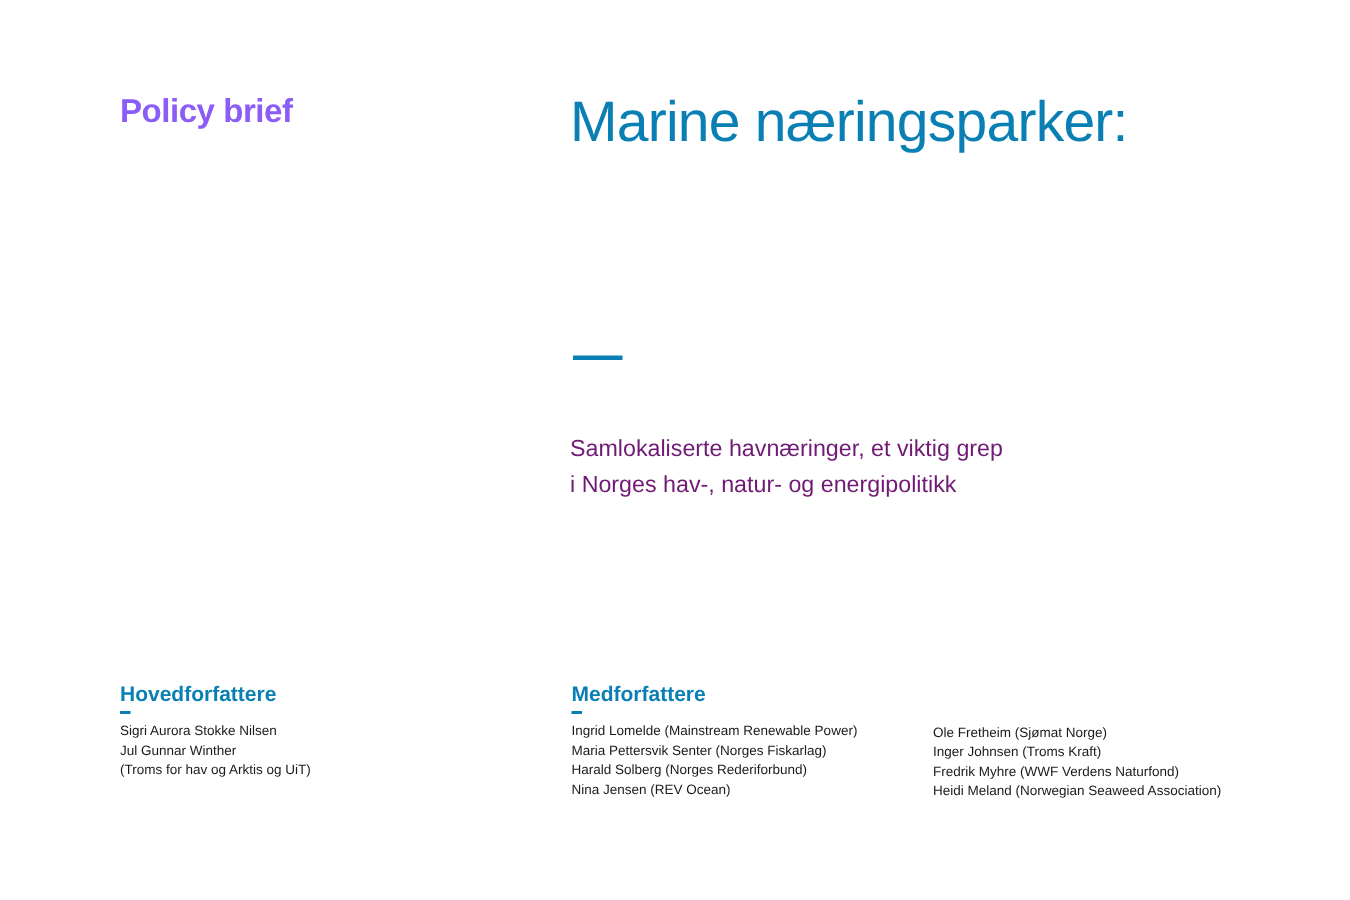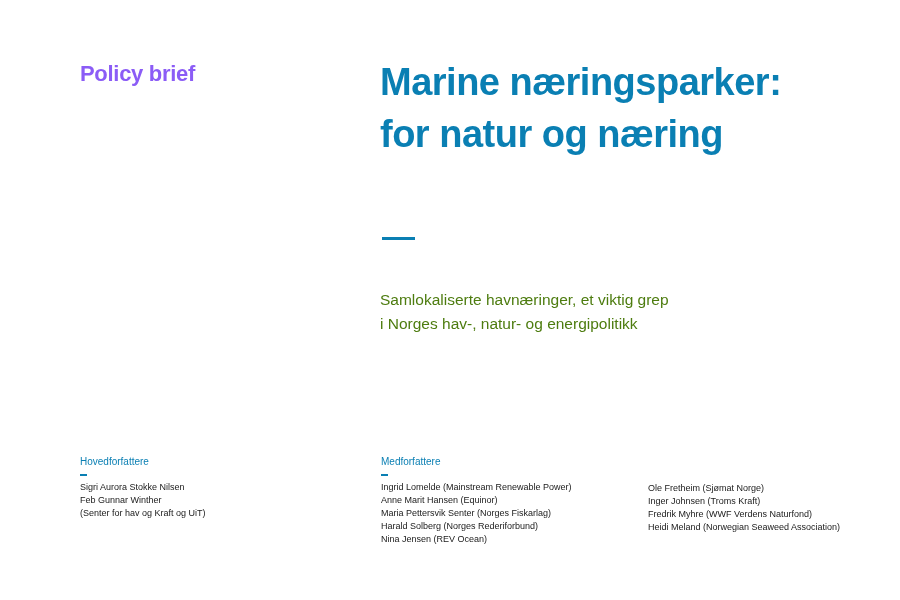--- a/index.html
+++ b/index.html
@@ -6,70 +6,68 @@
   body {
     width: 900px; height: 600px; background: #ffffff; position: relative; overflow: hidden;
     font-family: "Liberation Sans", sans-serif; color: #1a1a1a;
   }
   .label {
     position: absolute; left: 80px; top: 61px;
     font-size: 22px; font-weight: bold; color: #8b5cf6; letter-spacing: -0.3px;
   }
   .title {
     position: absolute; left: 380px; top: 56px; margin: 0;
-    font-size: 38px; font-weight: bold; color: #0a7fb3; line-height: 52px;
+    font-size: 38px; font-weight: normal; color: #0a7fb3; line-height: 52px;
     letter-spacing: -0.5px;
   }
   .title div { white-space: nowrap; }
   .title-rule {
     position: absolute; left: 382px; top: 237px; width: 33px; height: 3px; background: #0a7fb3;
   }
   .subtitle {
     position: absolute; left: 380px; top: 288px;
-    font-size: 15.5px; line-height: 24px; color: #4d7c0f;
+    font-size: 15.5px; line-height: 24px; color: #701a75;
   }
   .col { position: absolute; top: 456px; font-size: 9px; line-height: 13px; color: #1a1a1a; }
-  .col h3 { margin: 0; font-size: 10px; font-weight: normal; color: #0a7fb3; line-height: 12px; }
+  .col h3 { margin: 0; font-size: 14px; font-weight: bold; color: #0a7fb3; line-height: 12px; }
   .col .dash { width: 7px; height: 1.5px; background: #0a7fb3; margin: 6px 0 5px 0; }
   .col .line { white-space: nowrap; }
   .col-main { left: 80px; }
   .col-co { left: 381px; }
-  .col-co2 { position: absolute; left: 622px; top: 482px; font-size: 9px; line-height: 13px; color: #1a1a1a; margin-left: 26px; }
+  .col-co2 { position: absolute; left: 622px; top: 482px; font-size: 9px; line-height: 13px; color: #1a1a1a; }
   .col-co2 .line { white-space: nowrap; }
 </style>
 </head>
 <body>
 
 <div class="label">Policy brief</div>
 
 <h1 class="title">
   <div>Marine næringsparker:</div>
-  <div>for natur og næring</div>
 </h1>
 
 <div class="title-rule"></div>
 
 <div class="subtitle">
   <div>Samlokaliserte havnæringer, et viktig grep</div>
   <div>i Norges hav-, natur- og energipolitikk</div>
 </div>
 
 <div class="col col-main">
   <h3>Hovedforfattere</h3>
   <div class="dash"></div>
   <div class="line">Sigri Aurora Stokke Nilsen</div>
-  <div class="line">Feb Gunnar Winther</div>
-  <div class="line">(Senter for hav og Kraft og UiT)</div>
+  <div class="line">Jul Gunnar Winther</div>
+  <div class="line">(Troms for hav og Arktis og UiT)</div>
 </div>
 
 <div class="col col-co">
   <h3>Medforfattere</h3>
   <div class="dash"></div>
   <div class="line">Ingrid Lomelde (Mainstream Renewable Power)</div>
-  <div class="line">Anne Marit Hansen (Equinor)</div>
   <div class="line">Maria Pettersvik Senter (Norges Fiskarlag)</div>
   <div class="line">Harald Solberg (Norges Rederiforbund)</div>
   <div class="line">Nina Jensen (REV Ocean)</div>
 </div>
 
 <div class="col-co2">
   <div class="line">Ole Fretheim (Sjømat Norge)</div>
   <div class="line">Inger Johnsen (Troms Kraft)</div>
   <div class="line">Fredrik Myhre (WWF Verdens Naturfond)</div>
   <div class="line">Heidi Meland (Norwegian Seaweed Association)</div>

